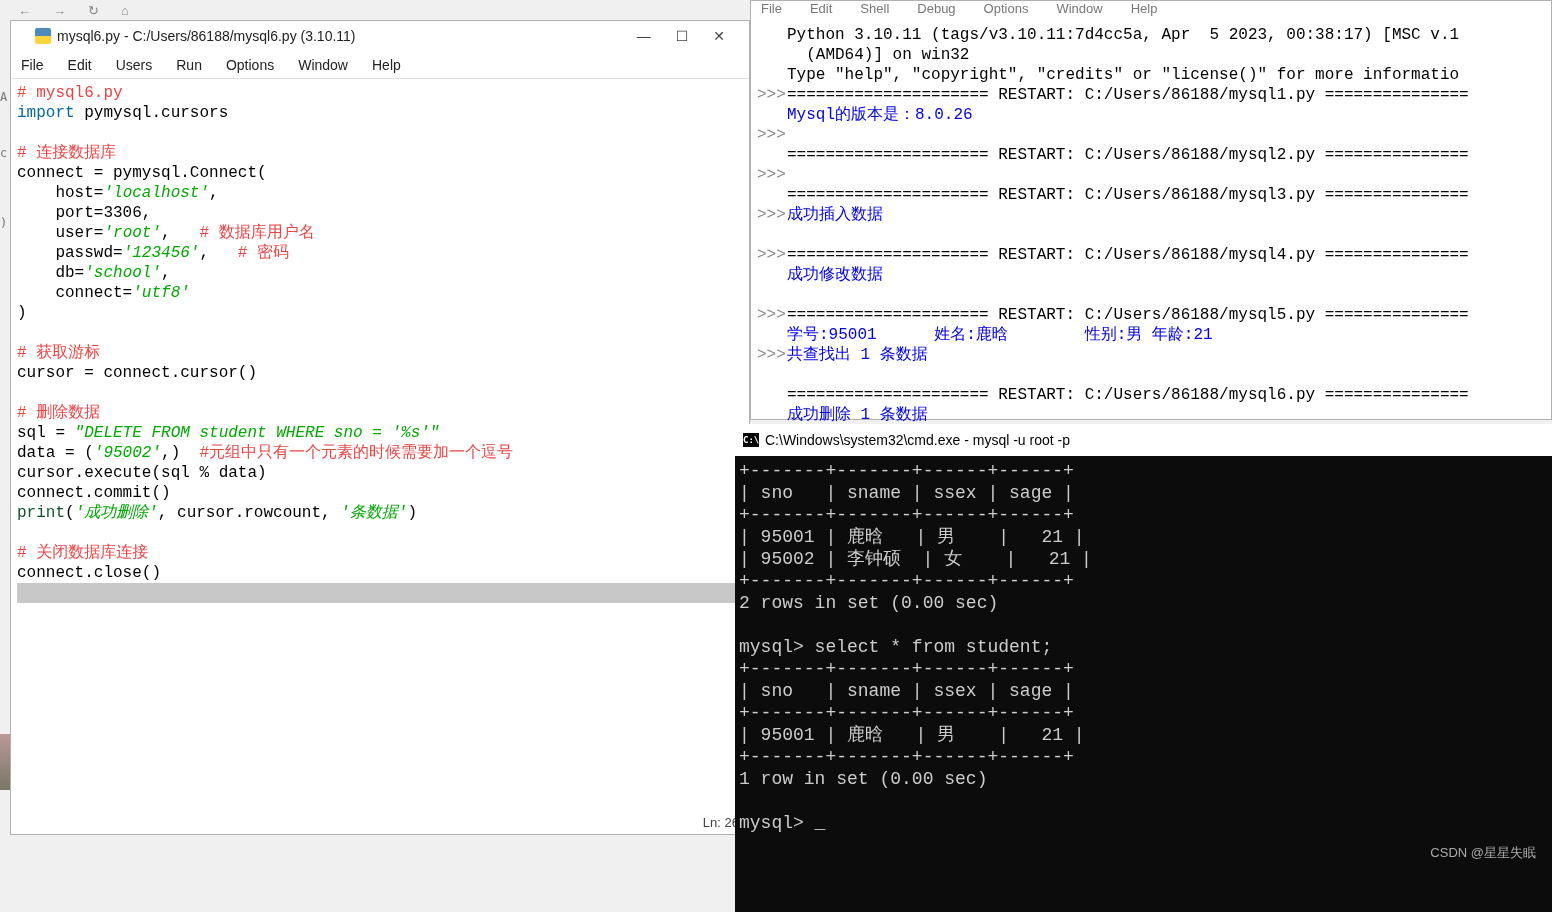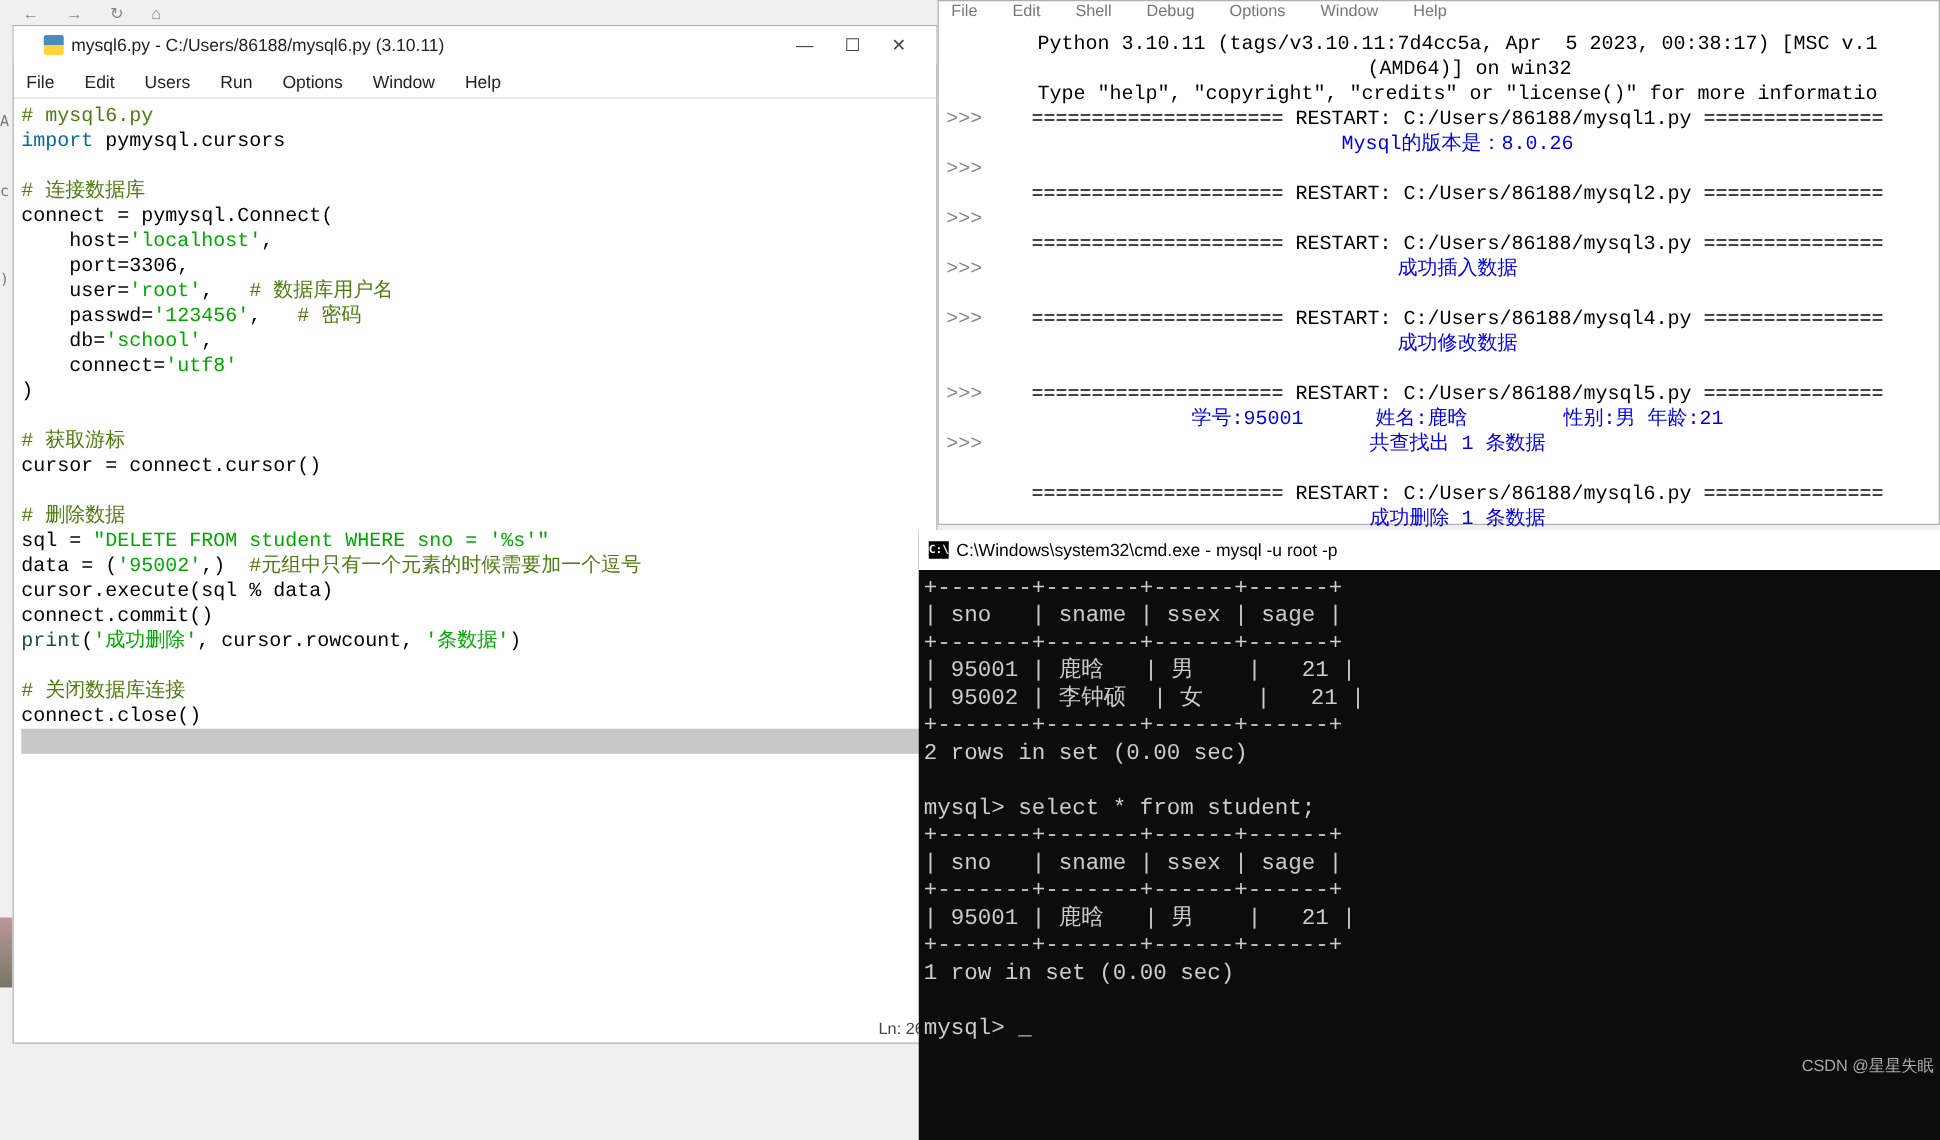--- a/index.html
+++ b/index.html
@@ -10,40 +10,40 @@
 .idle-window { position: absolute; left: 10px; top: 20px; width: 740px; height: 815px; background: #fff; border: 1px solid #b0b0b0; }
 .idle-title { height: 30px; background: #fff; display: flex; align-items: center; padding: 0 24px; }
 .idle-title .icon { width: 16px; height: 16px; margin-right: 6px; background: linear-gradient(180deg,#4b8bbe 50%,#ffd43b 50%); border-radius: 2px; }
 .idle-title .title { flex: 1; color: #222; }
 .idle-title .wbtns { display: flex; gap: 25px; color: #444; }
 .idle-title .wbtns span { cursor: pointer; }
 .idle-menu { height: 28px; display: flex; align-items: center; gap: 24px; padding: 0 10px; color: #222; border-bottom: 1px solid #e0e0e0; }
 .idle-code { padding: 4px 6px; font-size: 16px; line-height: 20px; height: 710px; overflow: hidden; }
 .idle-code .kw { color: #0369a1; }
 .idle-code .fn { color: #14532d; }
-.idle-code .str { color: #00aa00; }
-.idle-code .com { color: #4d7c0f; }
+.idle-code .str { color: #00aa00; font-style: italic; }
+.idle-code .com { color: #ef4444; }
 .cursor-line { background: #c8c8c8; display: block; width: 100%; }
 .idle-status { position: absolute; bottom: 4px; right: 10px; color: #444; font-size: 13px; }
 
 
 .shell-window { position: absolute; left: 750px; top: 0; right: 0; height: 420px; background: #fff; border: 1px solid #b0b0b0; }
 .shell-menu { height: 20px; display: flex; align-items: flex-start; gap: 28px; padding: 0 10px; color: #777; font-size: 13px; }
 .shell-body { padding: 4px 6px; font-size: 16px; line-height: 20px; display: flex; }
 .shell-prompts { color: #888; width: 30px; }
-.shell-content { flex: 1; text-align: center; }
+.shell-content { flex: 1; }
 .shell-content .blue { color: #0000ee; }
 
 
 .cmd-window { position: absolute; left: 735px; top: 424px; right: 0; bottom: 0; background: #0c0c0c; color: #ccc; }
 .cmd-title { height: 32px; background: #fff; display: flex; align-items: center; padding: 0 8px; color: #000; }
 .cmd-title .icon { width: 16px; height: 14px; background: #000; color: #fff; font-size: 9px; line-height: 14px; text-align: center; margin-right: 6px; font-family: monospace; font-weight: bold; }
 .cmd-body { padding: 4px 4px; font-size: 18px; line-height: 22px; color: #cccccc; }
 
-.watermark { position: absolute; right: 5px; bottom: 50px; color: #aaa; font-size: 13px; }
+.watermark { position: absolute; right: 16px; bottom: 50px; color: #aaa; font-size: 13px; }
 
 
 .bg-frag { position: absolute; color: #888; font-size: 13px; }
 .bg-nav { left: 18px; top: 0; display: flex; gap: 22px; align-items: center; height: 20px; }
 .bg-nav span { display: inline-block; }
 .bg-letters { left: 0px; top: 90px; width: 10px; font-family: monospace; font-size: 12px; color: #777; }
 .avatar-frag { position: absolute; left: 0; top: 734px; width: 10px; height: 56px; background: linear-gradient(#b99,#776); }
 </style>
 </head>
 <body>

